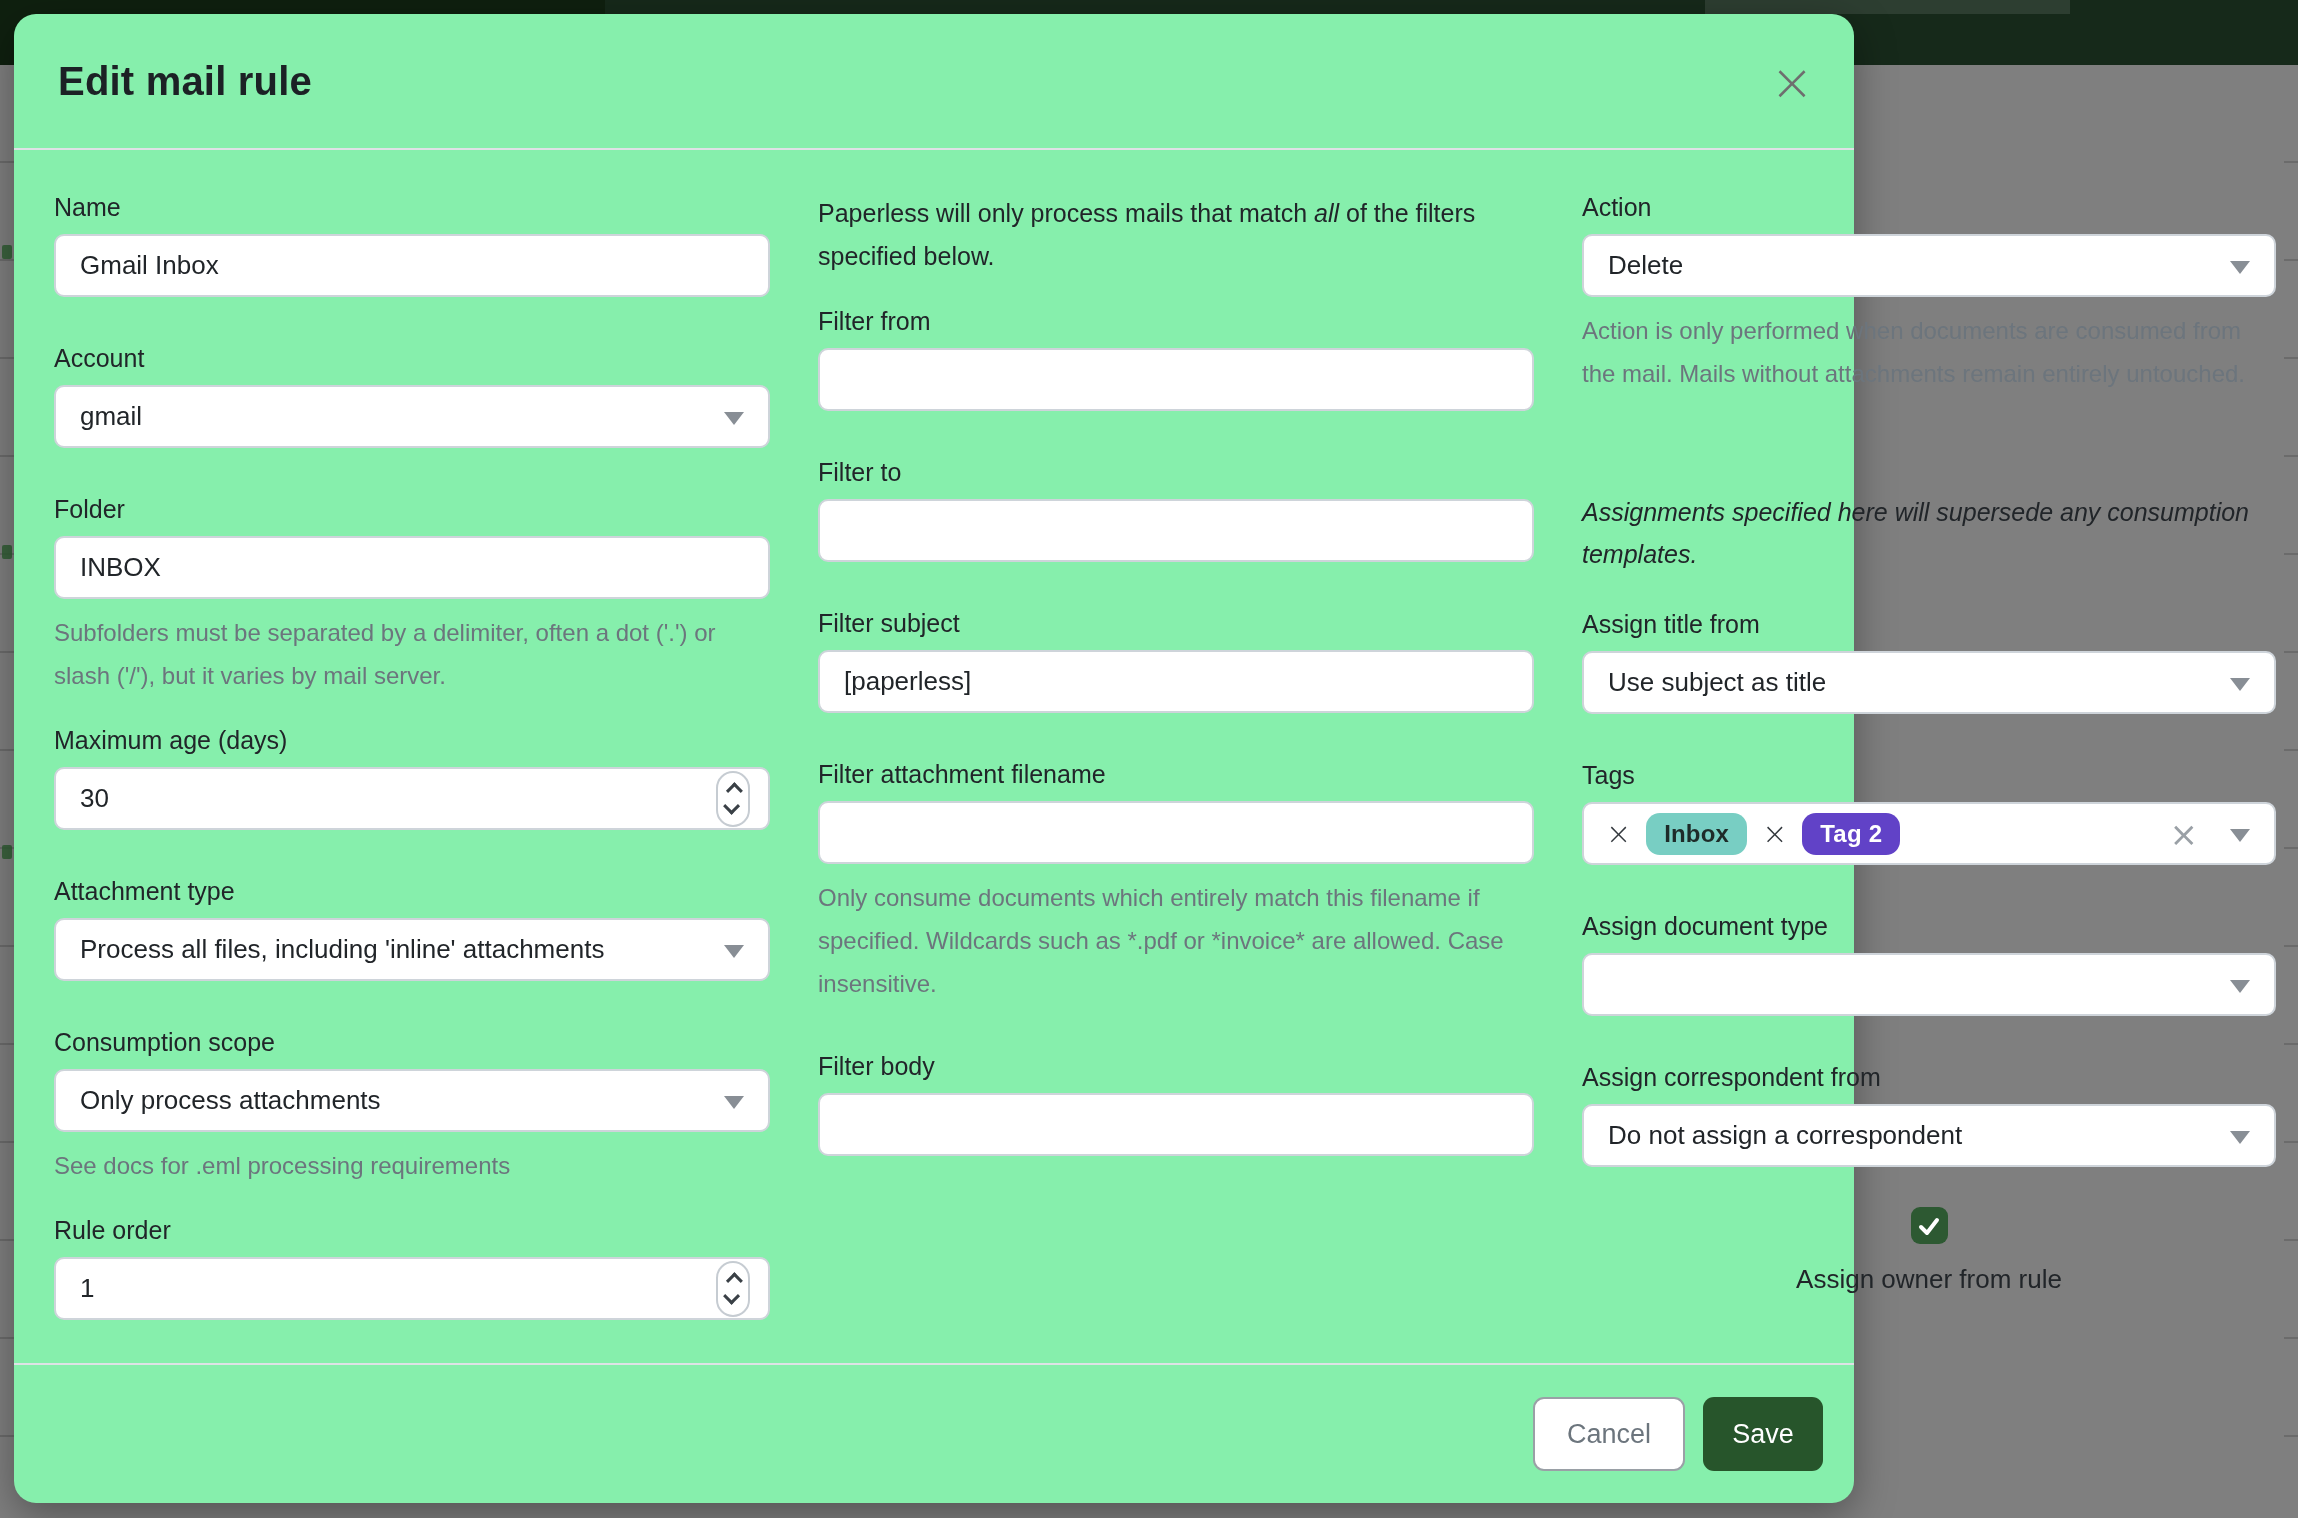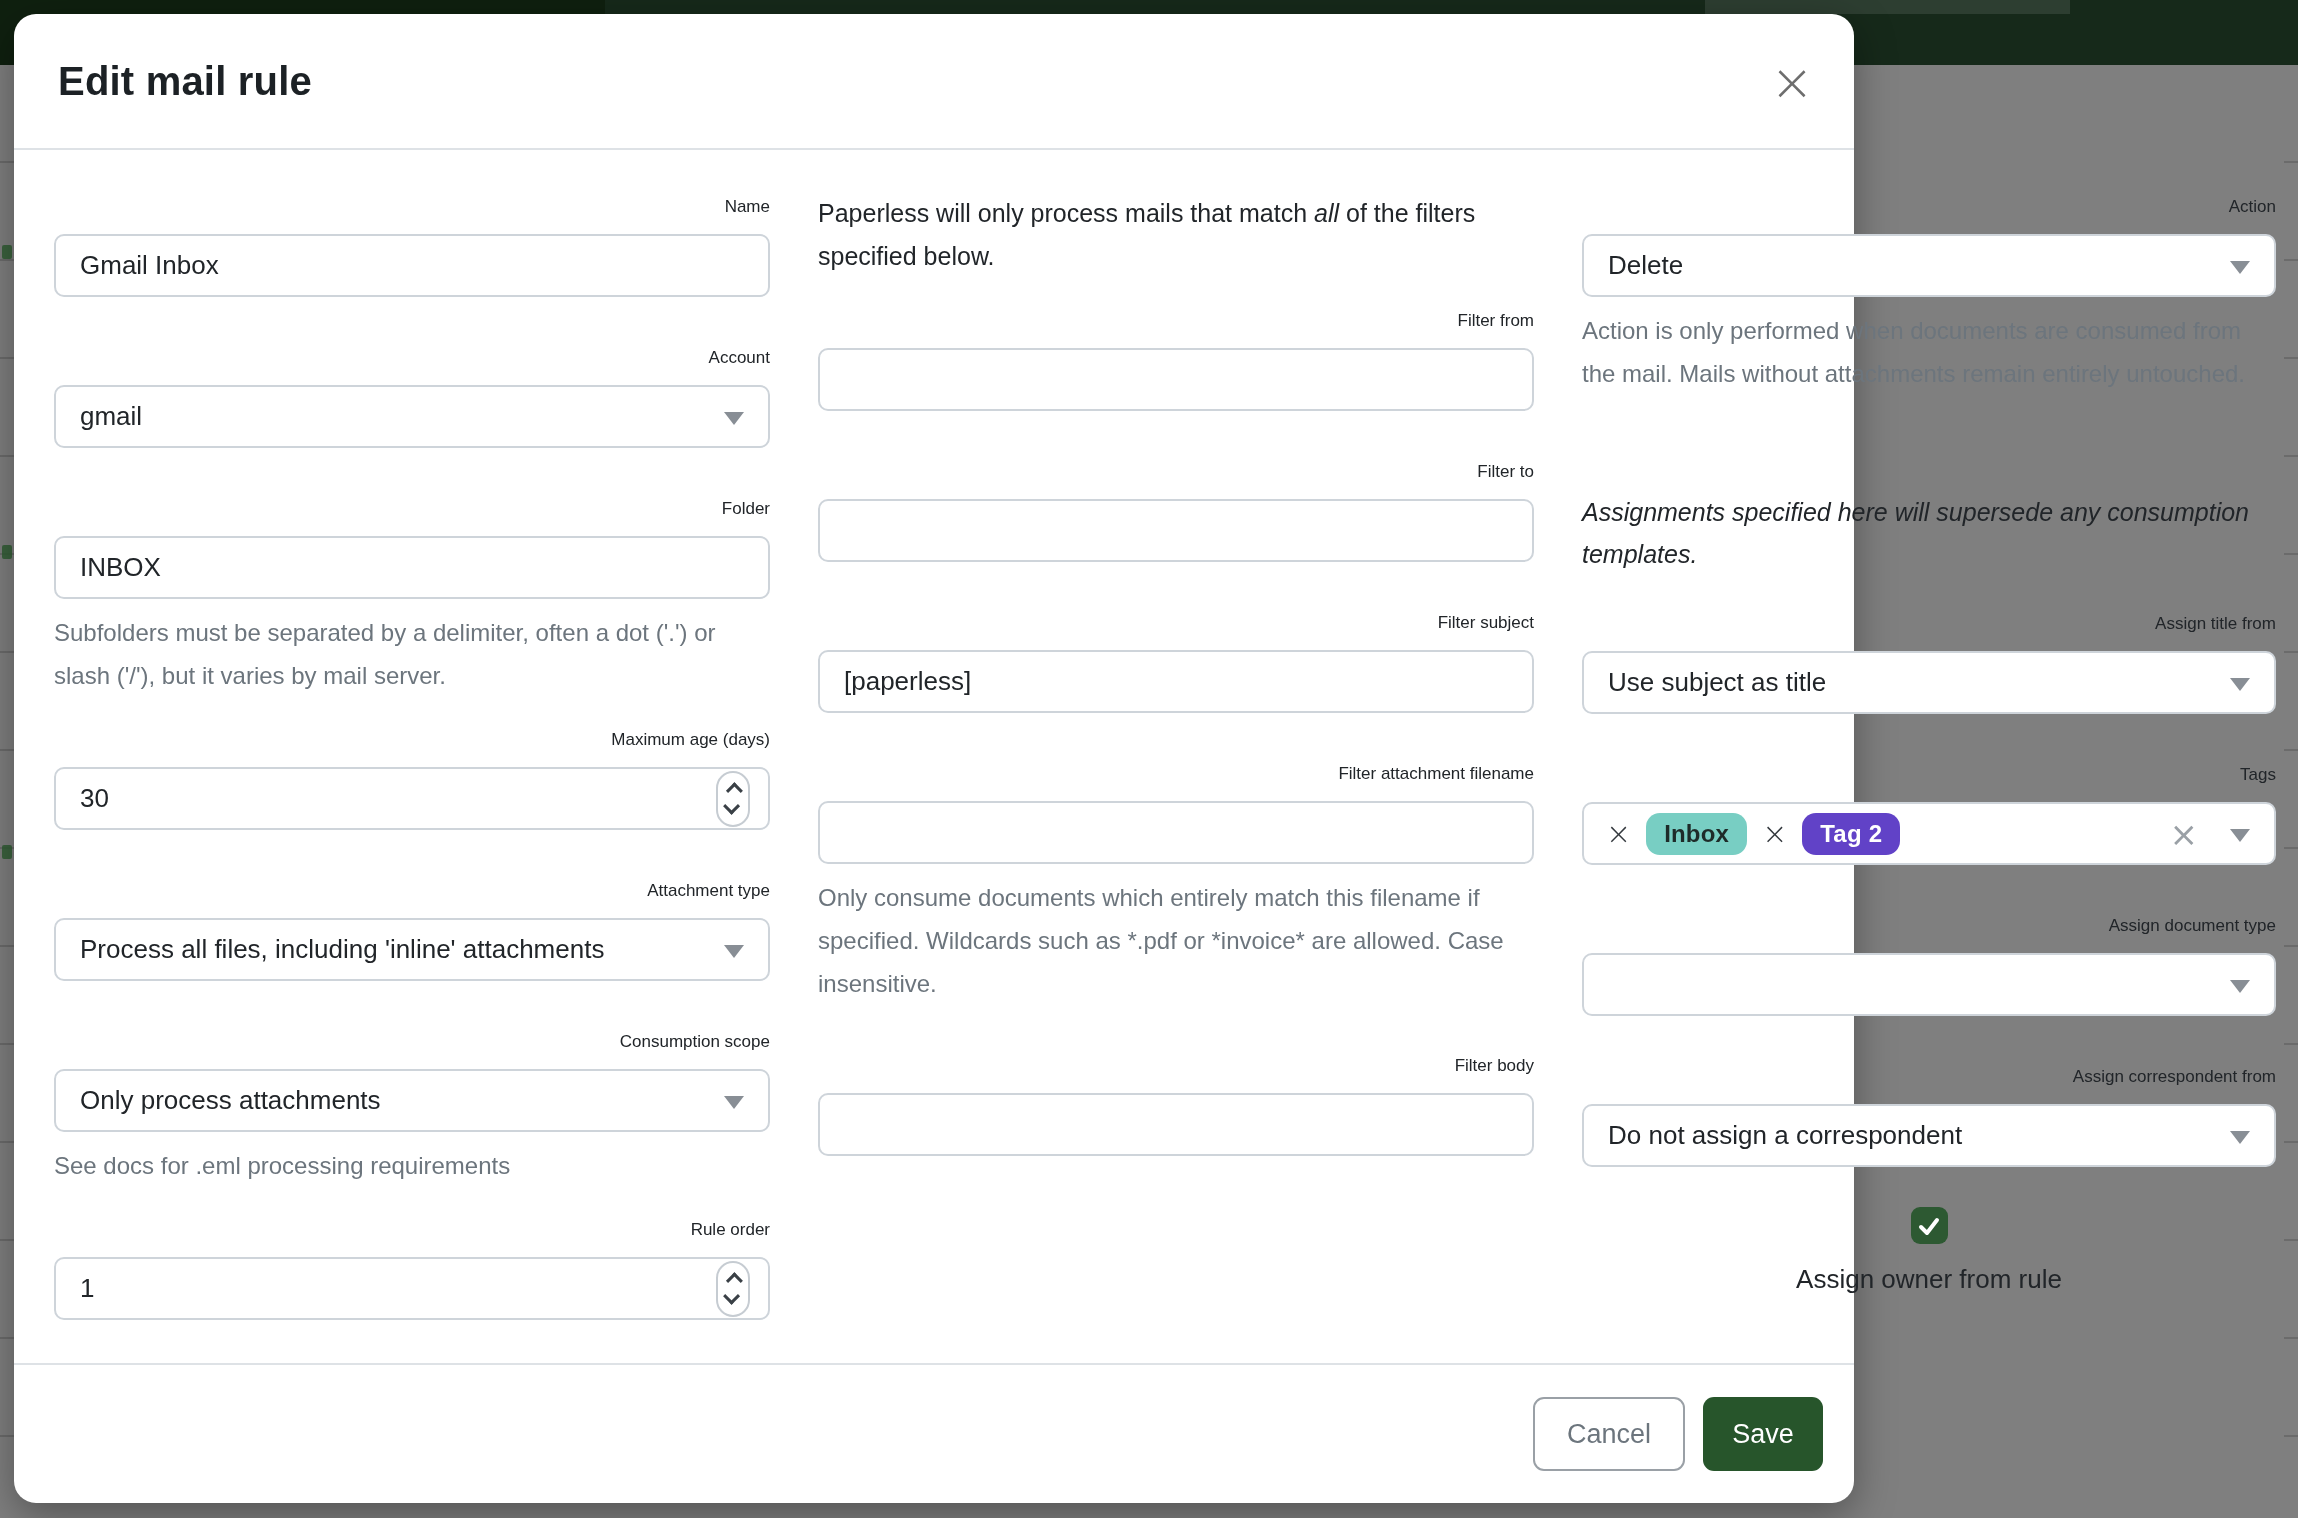--- a/index.html
+++ b/index.html
@@ -18,21 +18,21 @@
     position:absolute;top:65px;bottom:0;width:14px;
     background:repeating-linear-gradient(#7f7f7f 0px,#7f7f7f 96px,#6b6b6b 96px,#6b6b6b 98px);
   }
   .backdrop-rows.left{left:0;}
   .backdrop-rows.right{right:0;}
   .green-mark{position:absolute;width:10px;height:14px;background:#2f5d33;border-radius:2px;opacity:.85;}
 
   
   .modal{
     position:absolute;left:14px;top:14px;width:1840px;height:1489px;
-    background:#ffffff;border-radius:22px;
+    background:#86efac;border-radius:22px;
     box-shadow:0 12px 40px rgba(0,0,0,0.35);
   }
   .modal-header{
     position:relative;height:136px;
     border-bottom:2px solid #dee2e6;
     display:flex;align-items:center;padding:0 44px;
   }
   .modal-title{font-size:40px;font-weight:700;letter-spacing:0.2px;color:#1c2125;}
   .close-btn{
     position:absolute;right:34px;top:40px;width:56px;height:56px;
@@ -48,21 +48,21 @@
   .modal-footer{
     position:absolute;left:0;right:0;bottom:0;height:140px;
     border-top:2px solid #dee2e6;
     display:flex;align-items:center;justify-content:flex-end;
     padding-right:31px;gap:18px;
     border-radius:0 0 22px 22px;
   }
 
   
   .group{margin-bottom:46px;}
-  .form-label{display:block;font-size:17px;line-height:30px;margin-bottom:12px;color:#212529;text-align:right;}
+  .form-label{display:block;font-size:25px;line-height:30px;margin-bottom:12px;color:#212529;}
   .control{
     position:relative;height:63px;border:2px solid #ced4da;border-radius:10px;
     display:flex;align-items:center;padding:0 24px;
     font-size:26px;color:#212529;background:#fff;width:100%;
   }
   .control.select{cursor:pointer;padding-right:34px;}
   .caret{
     position:absolute;right:24px;top:50%;margin-top:-5px;
     width:0;height:0;border-left:10px solid transparent;border-right:10px solid transparent;
     border-top:13px solid #888e95;

